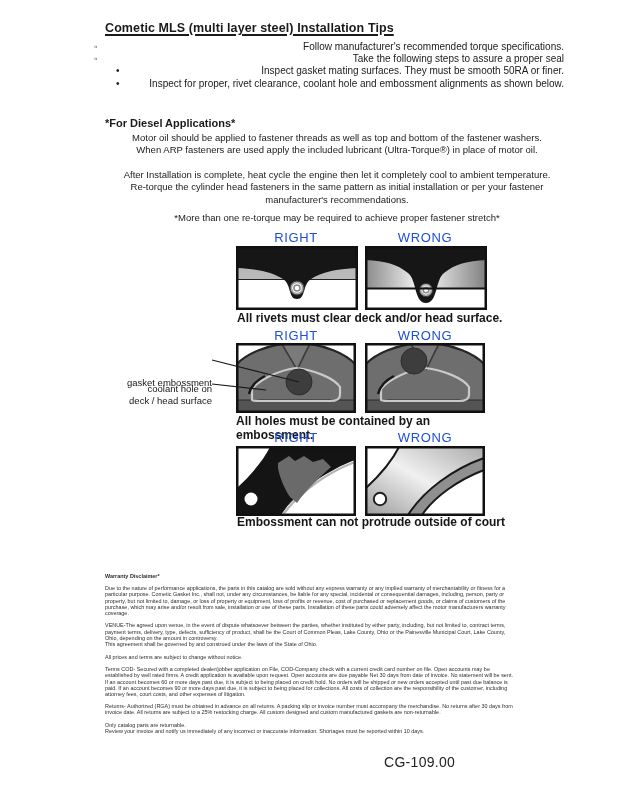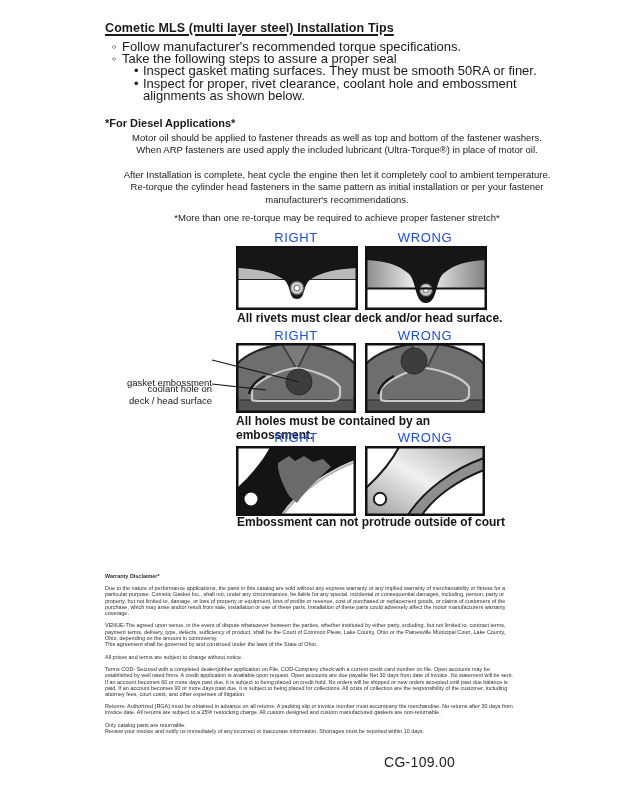--- a/index.html
+++ b/index.html
@@ -3,21 +3,21 @@
 <meta charset="utf-8">
 <style>
   html,body{margin:0;padding:0;background:#fff;}
   .page{width:618px;height:800px;position:relative;background:#ffffff;
         font-family:"Liberation Sans", sans-serif;color:#1a1a1a;overflow:hidden;}
 
   .title{position:absolute;left:105px;top:21px;font-size:12.5px;font-weight:bold;
          text-decoration:underline;text-decoration-thickness:1.5px;text-underline-offset:2px;
          letter-spacing:0.1px;}
 
-  .bullets{position:absolute;left:112px;top:41px;width:470px;font-size:13px;line-height:12.2px;}
+  .bullets{position:absolute;left:94px;top:41px;width:470px;font-size:10px;line-height:12.2px;text-align:right;}
   .b{position:relative;padding-left:10px;}
   .b::before{content:"\25E6";position:absolute;left:0;top:0;}
   .sb{position:relative;padding-left:31px;}
   .sb::before{content:"\2022";position:absolute;left:22px;top:0;}
 
   .diesel-h{position:absolute;left:105px;top:117px;font-size:11px;font-weight:bold;}
   .para{position:absolute;left:121px;width:432px;font-size:9.5px;line-height:12.3px;text-align:center;}
   .p1{top:132px;} .p2{top:169px;} .p3{top:212px;}
 
   .col-label{position:absolute;width:120px;text-align:center;font-size:13px;letter-spacing:0.6px;color:#1d4ed8;}

